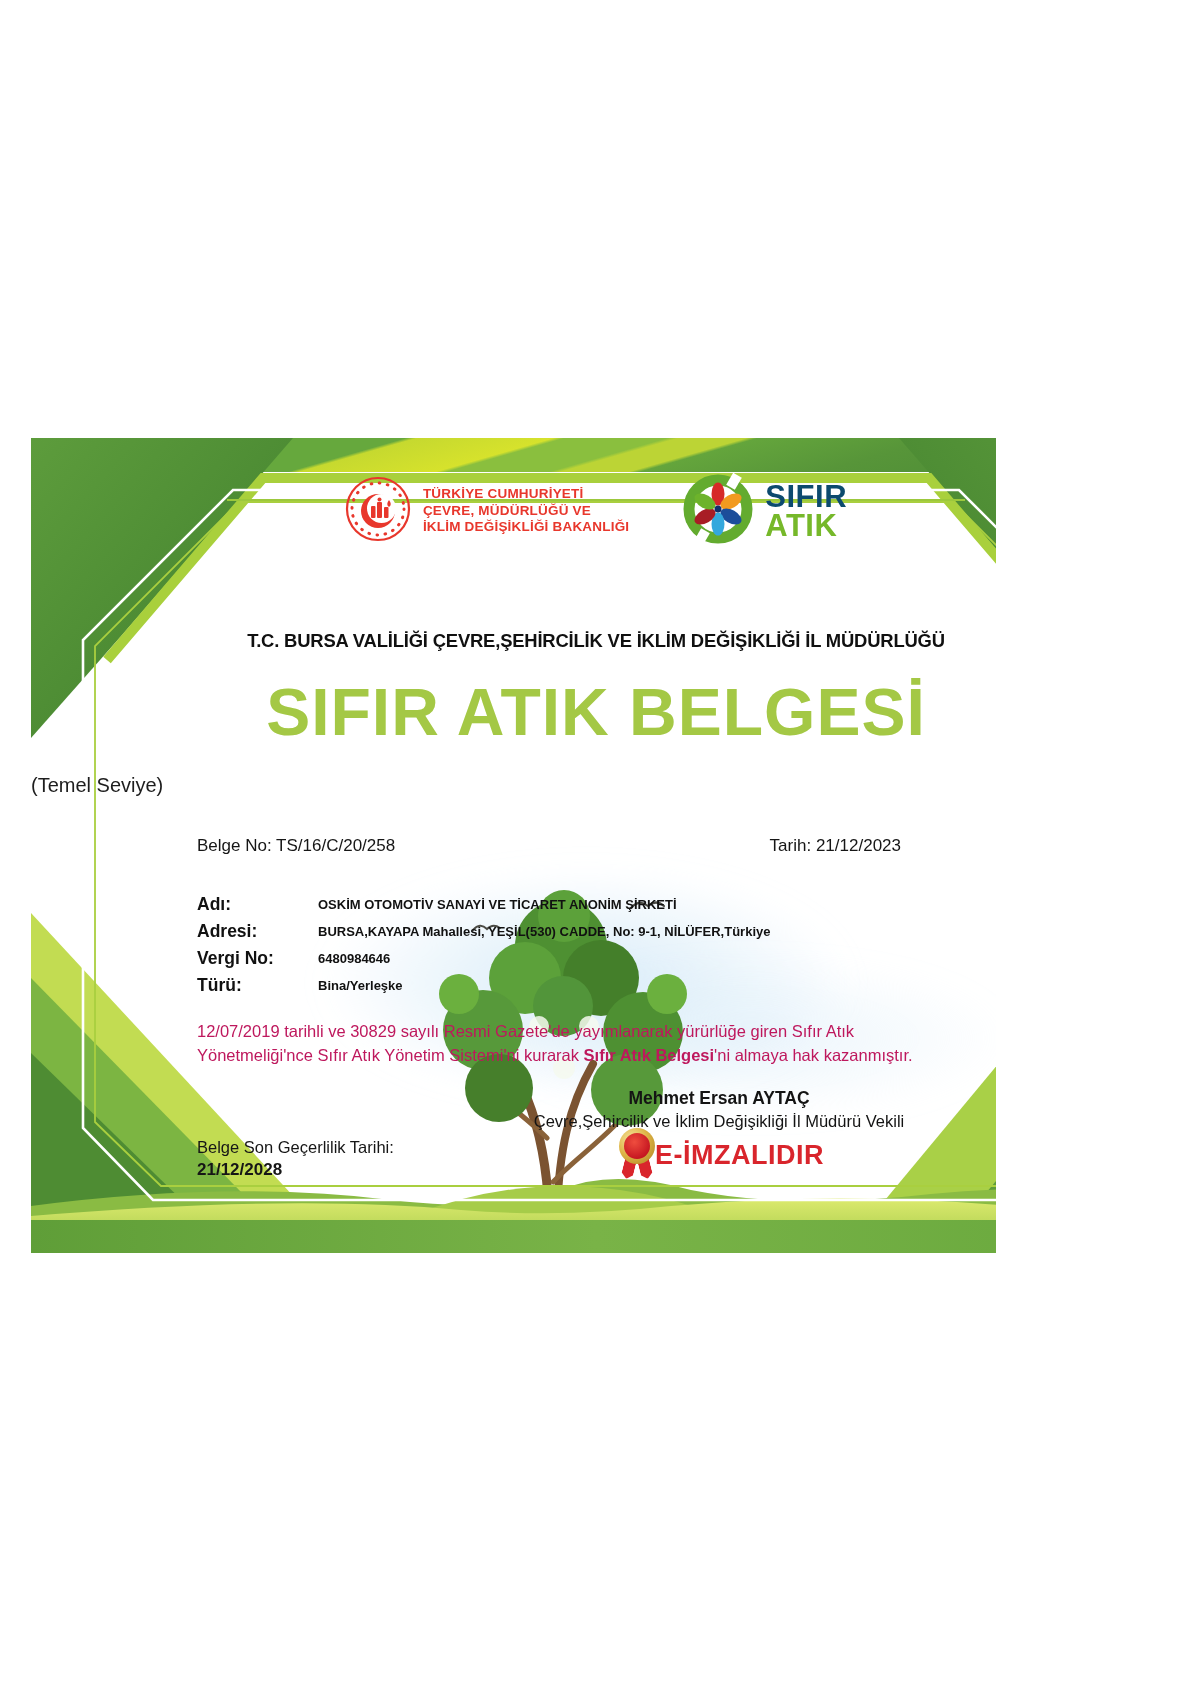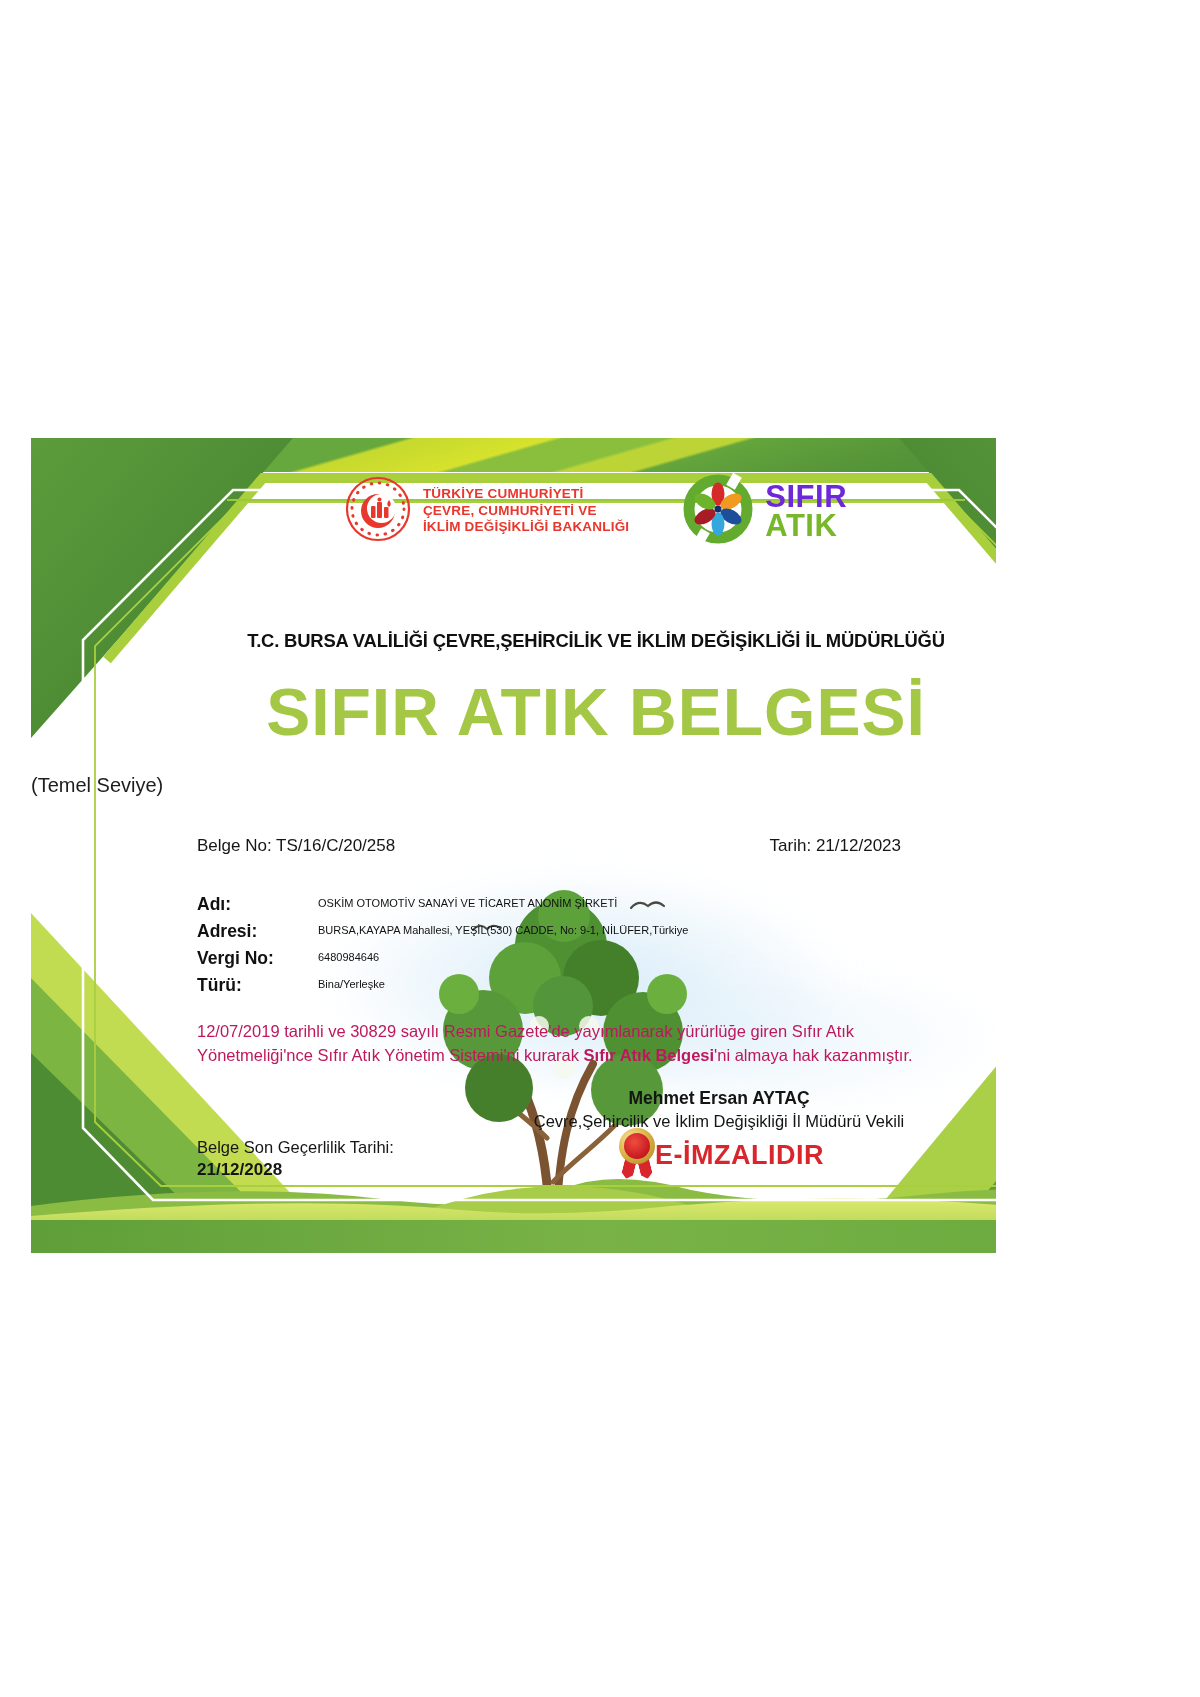--- a/index.html
+++ b/index.html
@@ -10,32 +10,32 @@
   .cert { position:absolute; left:31px; top:438px; width:1130px; height:815px; }
   .frame { position:absolute; left:0; top:0; width:1130px; height:815px; }
   .content { position:absolute; inset:0; z-index:2; }
 
   
   .logos { position:absolute; top:34px; left:0; width:100%; display:flex; justify-content:center; align-items:center; gap:52px; }
   .ministry { display:flex; align-items:center; gap:12px; }
   .ministry-text { color:#e8372c; font-weight:bold; font-size:13.5px; line-height:1.24; letter-spacing:0.2px; }
   .sa { display:flex; align-items:center; gap:10px; }
   .sa-words { font-weight:800; line-height:0.95; font-size:31px; letter-spacing:0.5px; }
-  .sa-w1 { color:#6d28d9; } .sa-w2 { color:#76b82a; }
+  .sa-w1 { color:#0c4a6e; } .sa-w2 { color:#76b82a; }
 
   .issuer { position:absolute; top:192px; width:100%; text-align:center; font-size:19px; font-weight:bold; color:#101010; transform:scaleX(0.97); letter-spacing:-0.2px; white-space:nowrap; }
   .title  { position:absolute; top:236px; width:100%; text-align:center; font-size:66px; font-weight:bold; color:#a4c845; letter-spacing:1px; }
   .level  { position:absolute; top:336px; width:100%; font-size:20px; color:#1d1d1d; }
 
   .meta { position:absolute; top:398px; left:166px; right:260px; display:flex; justify-content:space-between; font-size:17px; color:#161616; }
 
   .fields { position:absolute; top:456px; left:166px; }
   .frow { display:flex; height:27px; align-items:flex-start;gap:31px; }
   .flabel { width:90px; font-weight:bold; font-size:17.5px; color:#111; }
-  .fvalue { font-weight:normal; font-size:11px; color:#111; padding-top:3px; white-space:nowrap; }
+  .fvalue { font-weight:bold; font-size:13px; color:#111; padding-top:3px; white-space:nowrap; }
 
   .body-par { position:absolute; top:582px; left:166px; width:726px; font-size:16.5px; line-height:1.43; color:#be185d; }
 
   .signer { position:absolute; top:650px; left:408px; width:560px; text-align:center; color:#141414; }
   .signer-name { font-weight:bold; font-size:17.5px; }
   .signer-title { font-size:16.5px; margin-top:3px; }
 
   .esign { position:absolute; left:588px; top:690px; display:flex; align-items:center; gap:0; }
   .esign-text { color:#d9252c; font-weight:800; font-size:27px; letter-spacing:0.5px; }
   .medal { position:relative; width:36px; height:54px; flex:0 0 auto; }
@@ -176,21 +176,21 @@
                 <rect x="26" y="30" width="4.5" height="12" rx="1"></rect>
                 <rect x="32" y="26" width="5" height="16" rx="1"></rect>
                 <rect x="39" y="31" width="4.5" height="11" rx="1"></rect>
                 <circle cx="34.5" cy="23.5" r="2"></circle>
                 <path d="M44,24 q3.5,4.5 0,7 q-3.5,-2.5 0,-7"></path>
               </g>
             </svg>
           </span>
           <div class="ministry-text">
             <div>TÜRKİYE CUMHURİYETİ</div>
-            <div>ÇEVRE, CUMHURİYETİ VE</div>
+            <div>ÇEVRE, MÜDÜRLÜĞÜ VE</div>
             <div>İKLİM DEĞİŞİKLİĞİ BAKANLIĞI</div>
           </div>
         </div>
 
         <div class="sa">
           <span>
             <svg width="74" height="74" viewBox="0 0 74 74">
               <circle cx="37" cy="37" r="29" fill="none" stroke="#63ab2f" stroke-width="11"></circle>
               <rect x="32" y="-2" width="10" height="14" fill="#ffffff" transform="rotate(30 37 37)"></rect>
               <rect x="32" y="-2" width="10" height="14" fill="#ffffff" transform="rotate(210 37 37)"></rect>

